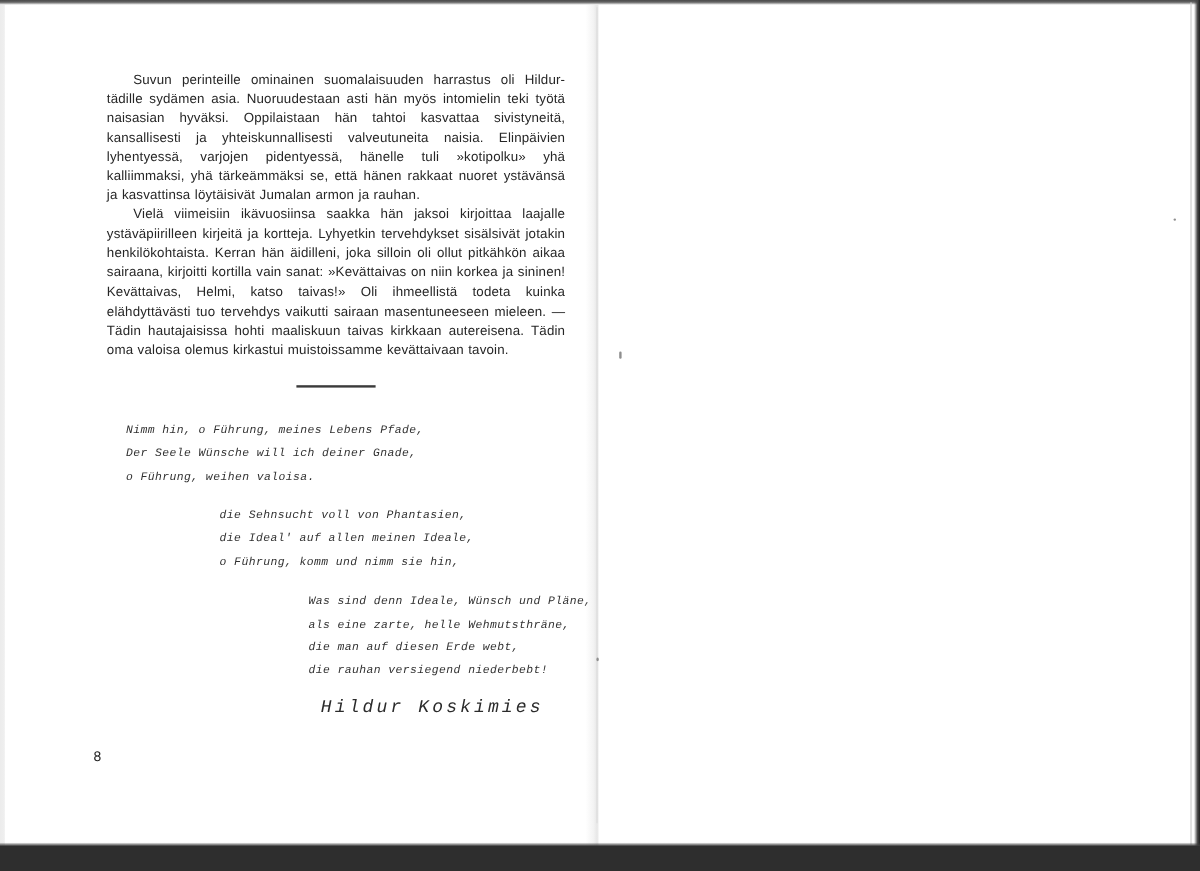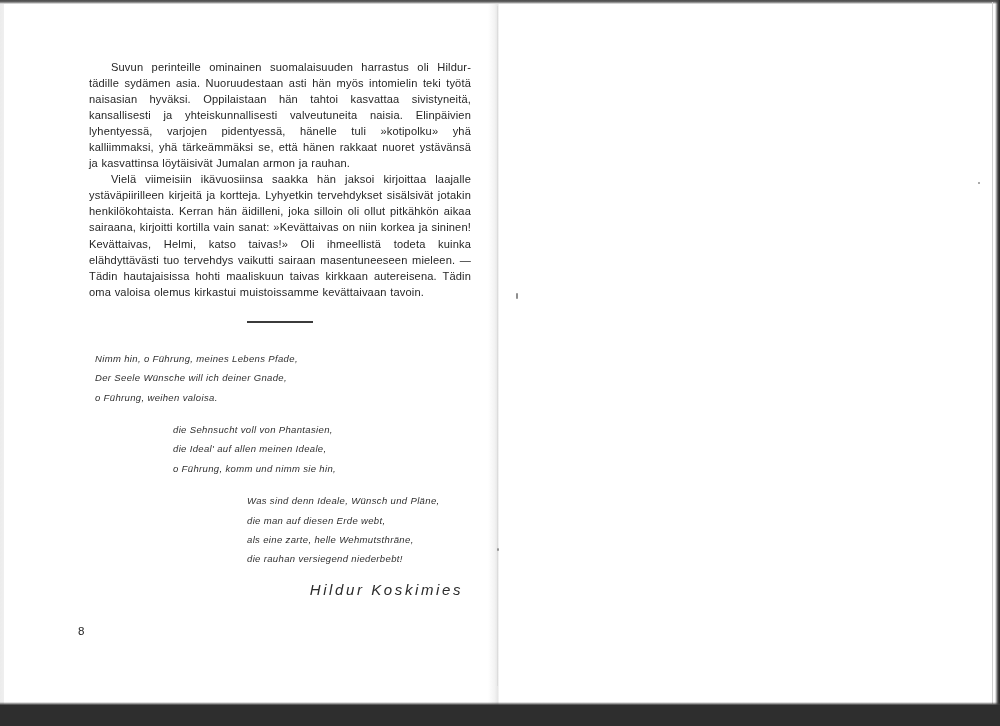--- a/index.html
+++ b/index.html
@@ -115,27 +115,28 @@
   .body-p + .body-p { margin-top: 0; }
 
   .rule {
     width: 66px;
     height: 2px;
     background: #3b3b3b;
     margin: 21px auto 26px auto;
   }
 
   .poem {
-    margin: 6px;
+    margin: 16px;
     font-style: italic;
     font-size: 9.5px;
     line-height: 19.4px;
     letter-spacing: .35px;
     color: #303030;
     white-space: nowrap;
+    font-family: Liberation Mono, monospace;
   }
   .stanza { margin: 0 0 11px 0; }
   .stanza-1 { margin-left: 0px; }
   .stanza-2 { margin-left: 78px; margin-top: 13px; }
   .stanza-3 { margin-left: 152px; margin-top: 13px; }
 
   .signature {
     margin: 9px 0 0 0;
     font-style: italic;
     font-size: 15px;
@@ -181,22 +182,22 @@
         </div>
 
         <div class="stanza stanza-2">
           <div>die Sehnsucht voll von Phantasien,</div>
           <div>die Ideal' auf allen meinen Ideale,</div>
           <div>o Führung, komm und nimm sie hin,</div>
         </div>
 
         <div class="stanza stanza-3">
           <div>Was sind denn Ideale, Wünsch und Pläne,</div>
+          <div>als eine zarte, helle Wehmutsthräne,</div>
           <div>die man auf diesen Erde webt,</div>
-          <div>als eine zarte, helle Wehmutsthräne,</div>
           <div>die rauhan versiegend niederbebt!</div>
         </div>
 
         <p class="signature">Hildur Koskimies</p>
       </div>
     </div>
 
     <div class="folio folio-left">8</div>
   </div>
 

